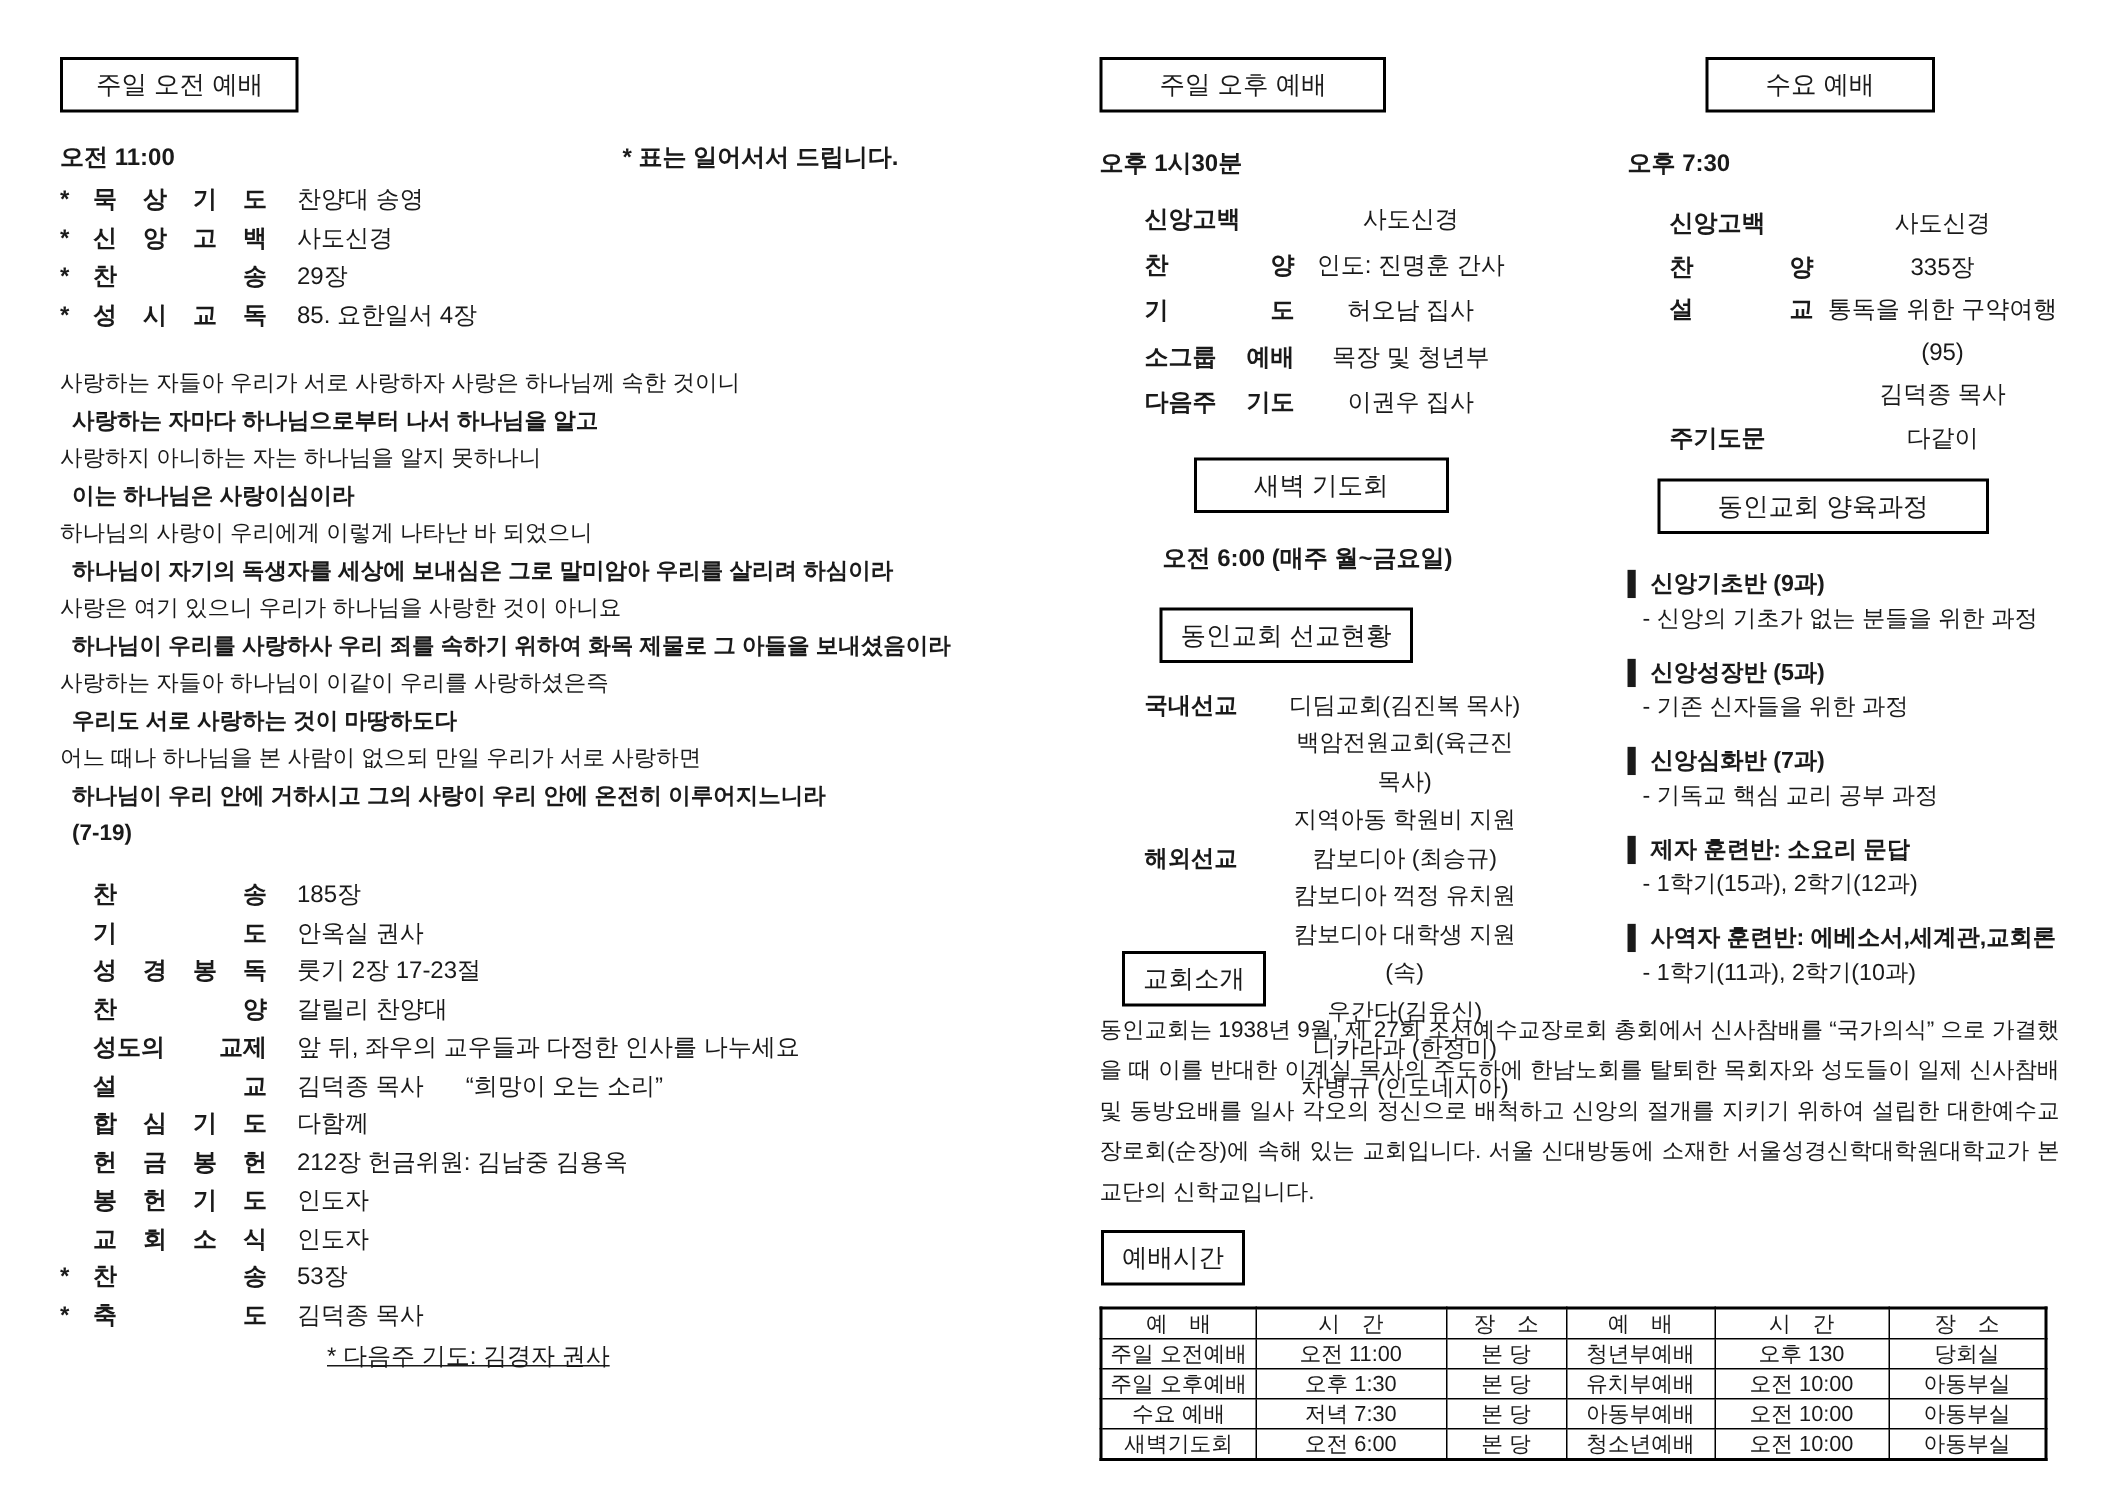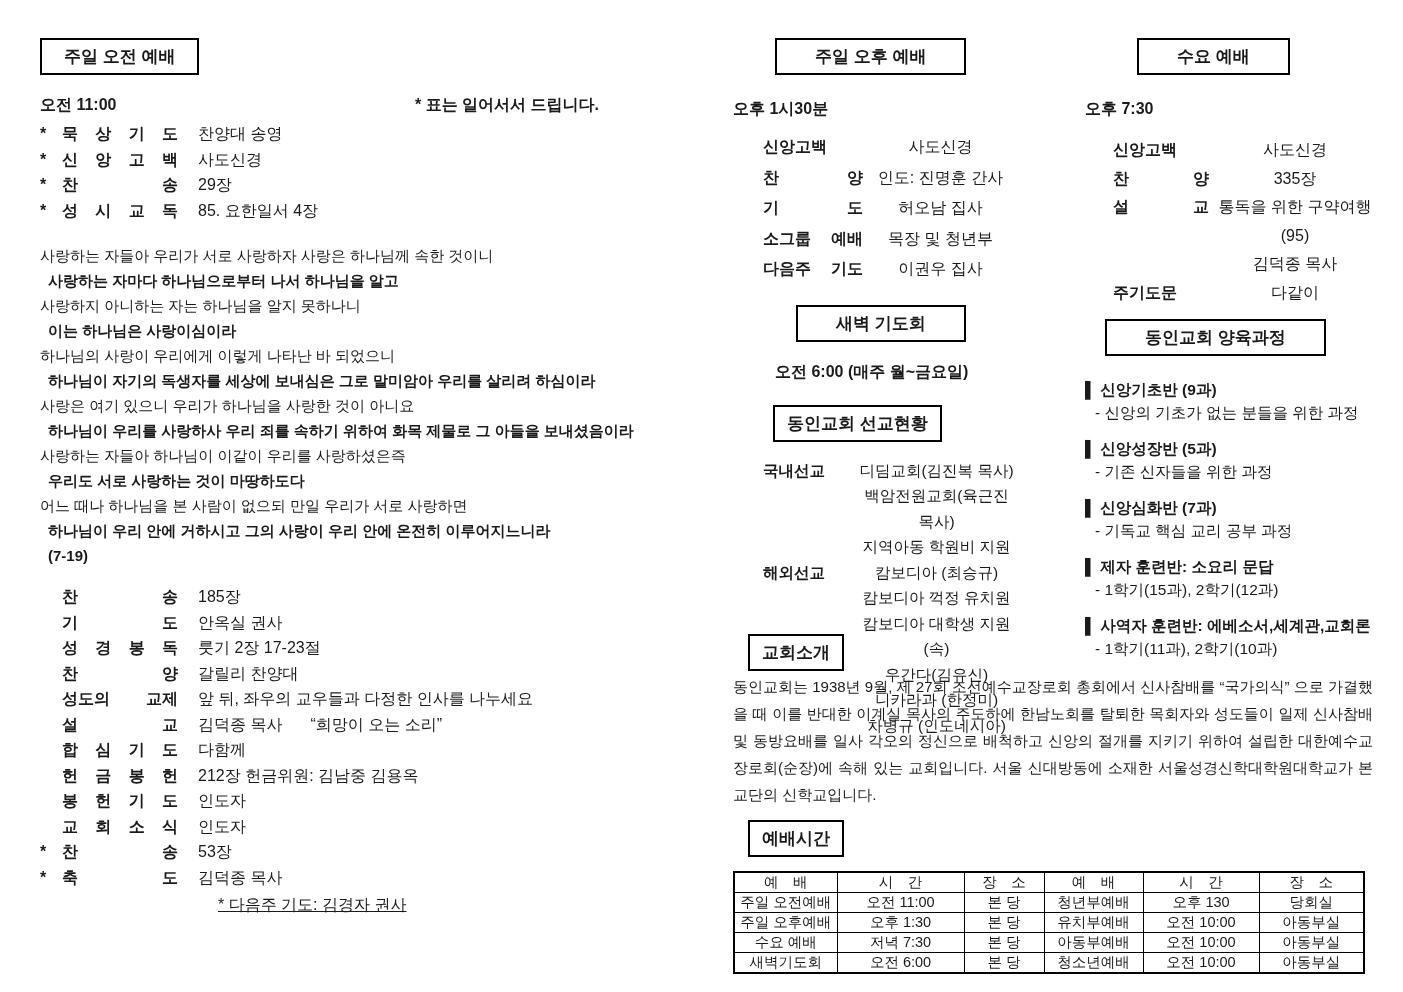--- a/index.html
+++ b/index.html
@@ -1,21 +1,21 @@
 <!DOCTYPE html>
 <html><head>
 <meta charset="utf-8">
 <style>
   html,body{margin:0;padding:0;background:#ffffff;}
   body{font-family:"Liberation Sans","DejaVu Sans",sans-serif;color:#1a1a1a;}
   .page{position:relative;width:1403px;height:992px;overflow:hidden;}
 
   
   .tbox{position:relative;display:inline-block;background:#fff;border:2px solid #000;
-        font-weight:bold;font-size:17px;text-align:center;padding:5px 22px;white-space:nowrap;}
+        font-weight:normal;font-size:17px;text-align:center;padding:5px 22px;white-space:nowrap;}
   .tbox::after{content:"";position:absolute;left:9px;top:9px;width:100%;height:100%;
         background:#aec6e8;z-index:-1;}
   .pad-wide{padding:5px 38px;}
   .pad-tight{padding:5px 12px;}
 
   .col-left{position:absolute;left:40px;top:38px;width:627px;}
   .col-mid{position:absolute;left:733px;top:38px;width:285px;}
   .col-right{position:absolute;left:1085px;top:38px;width:296px;}
   .bottom-sec{position:absolute;left:733px;top:634px;width:640px;}
 
@@ -56,21 +56,21 @@
   .wlabel{width:96px;flex:none;font-weight:bold;text-align:justify;text-align-last:justify;margin-left:28px;}
   .wval{flex:1;text-align:center;}
   .edu-box{margin-top:12px;margin-left:20px;}
   .edus{margin-top:22px;font-size:15.5px;}
   .edu{margin-bottom:13px;}
   .edu-name{font-weight:bold;line-height:23px;}
   .edu-desc{line-height:23px;padding-left:10px;}
 
   .intro-box{margin-left:15px;}
   .intro-text{margin-top:2px;font-size:15px;line-height:27px;text-align:justify;}
-  .sched-box{margin-left:15px;margin-top:12px;}
+  .sched-box{margin-left:1px;margin-top:12px;}
   table.sched{border-collapse:collapse;table-layout:fixed;margin-top:14px;border:2px solid #000;}
   table.sched td{border:1px solid #000;text-align:center;font-size:14.5px;height:19px;padding:0;
                  white-space:nowrap;overflow:hidden;}
 </style>
 </head>
 <body>
 
 <div class="page">
 
   <section class="col-left">
@@ -175,21 +175,21 @@
         <div class="orow">
           <span class="star">*</span>
           <span class="olabel">축 도</span>
           <span class="oval"><span>김덕종 목사</span></span>
         </div>
       </div>
     <div class="nextweek">* 다음주 기도: 김경자 권사</div>
   </section>
 
   <section class="col-mid">
-    <div class="tbox pad-wide" style="margin-left:42px;">주일 오후 예배</div>
+    <div class="tbox pad-wide" style="">주일 오후 예배</div>
     <div class="mid-time">오후 1시30분</div>
     <div id="afternoon-items" class="mrows">
         <div class="mrow">
           <span class="mlabel">신앙고백</span>
           <span class="mval">사도신경</span>
         </div>
         <div class="mrow">
           <span class="mlabel">찬 양</span>
           <span class="mval">인도: 진명훈 간사</span>
         </div>

